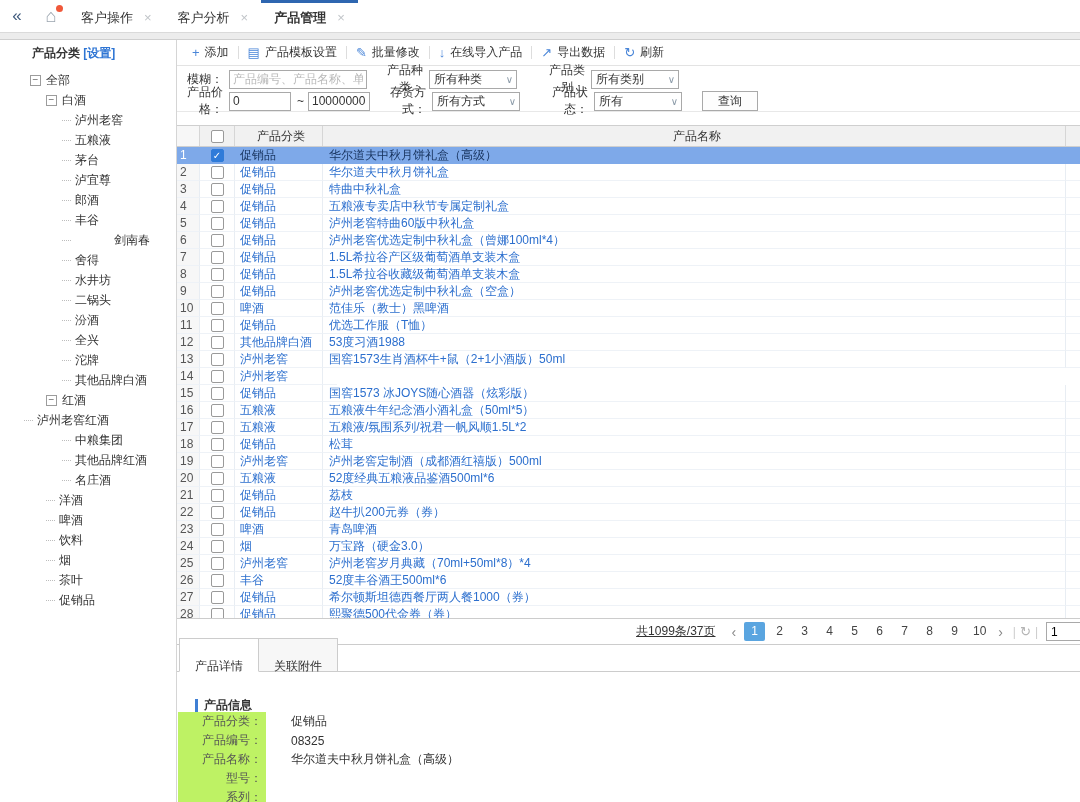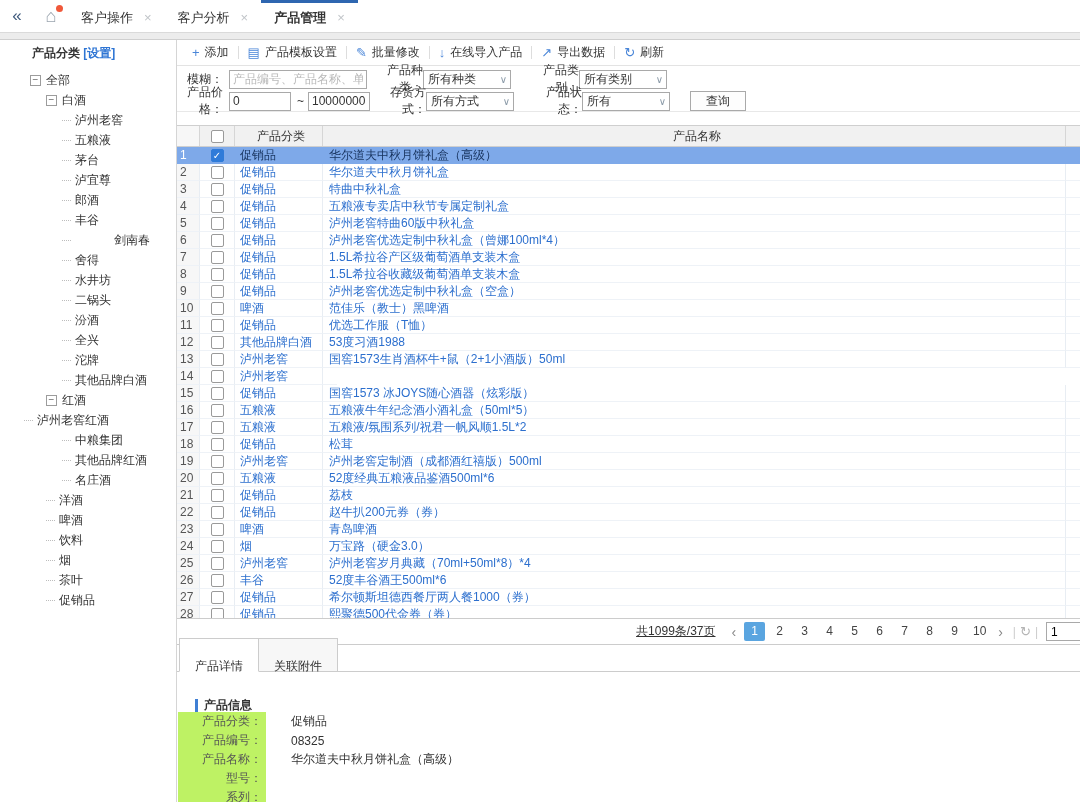--- a/index.html
+++ b/index.html
@@ -42,21 +42,21 @@
   
   #filters { position:absolute; top:26px; left:0; right:0; height:46px; border-bottom:1px solid #e8e8e8; }
   .f-row { position:absolute; left:0; height:20px; display:flex; align-items:center; }
   .f-row1 { top:3px; } .f-row2 { top:25px; }
   .f-label { width:46px; text-align:right; color:#333; flex:none; }
   .f-label-w { width:56px; }
   .f-input { height:19px; border:1px solid #a9a9a9; font-size:12px; padding:0 3px; margin-left:6px;
              font-family:"Liberation Sans","DejaVu Sans",sans-serif; color:#333; }
   .f-input::placeholder { color:#b9b9b9; }
   .tilde { margin:0 2px 0 6px; color:#333; }
-  .f-select { height:19px; border:1px solid #a9a9a9; display:flex; align-items:center; background:#fff; cursor:pointer; }
+  .f-select { height:19px; border:1px solid #a9a9a9; margin-left:6px; display:flex; align-items:center; background:#fff; cursor:pointer; }
   .f-select .sel-text { padding-left:4px; flex:1; }
   .f-select .sel-arrow { color:#8b9aa8; font-size:10px; padding:0 3px; }
   .f-gap { width:12px; flex:none; }
   #search-btn { width:56px; height:20px; margin-left:20px; border:1px solid #a9a9a9; background:#fdfdfd; text-align:center; line-height:18px; cursor:pointer; }
 
   
   #tbl-header { position:absolute; top:85px; left:0; right:0; height:22px; display:flex;
                 background:#f1f1f1; border-top:1px solid #cfcfcf; border-bottom:1px solid #cfcfcf; }
   #tbl-header .cell { border-right:1px solid #d6d6d6; display:flex; align-items:center; justify-content:center; color:#333; }
   #tbl-rows { position:absolute; top:107px; left:0; right:0; height:471px; overflow:hidden; }

